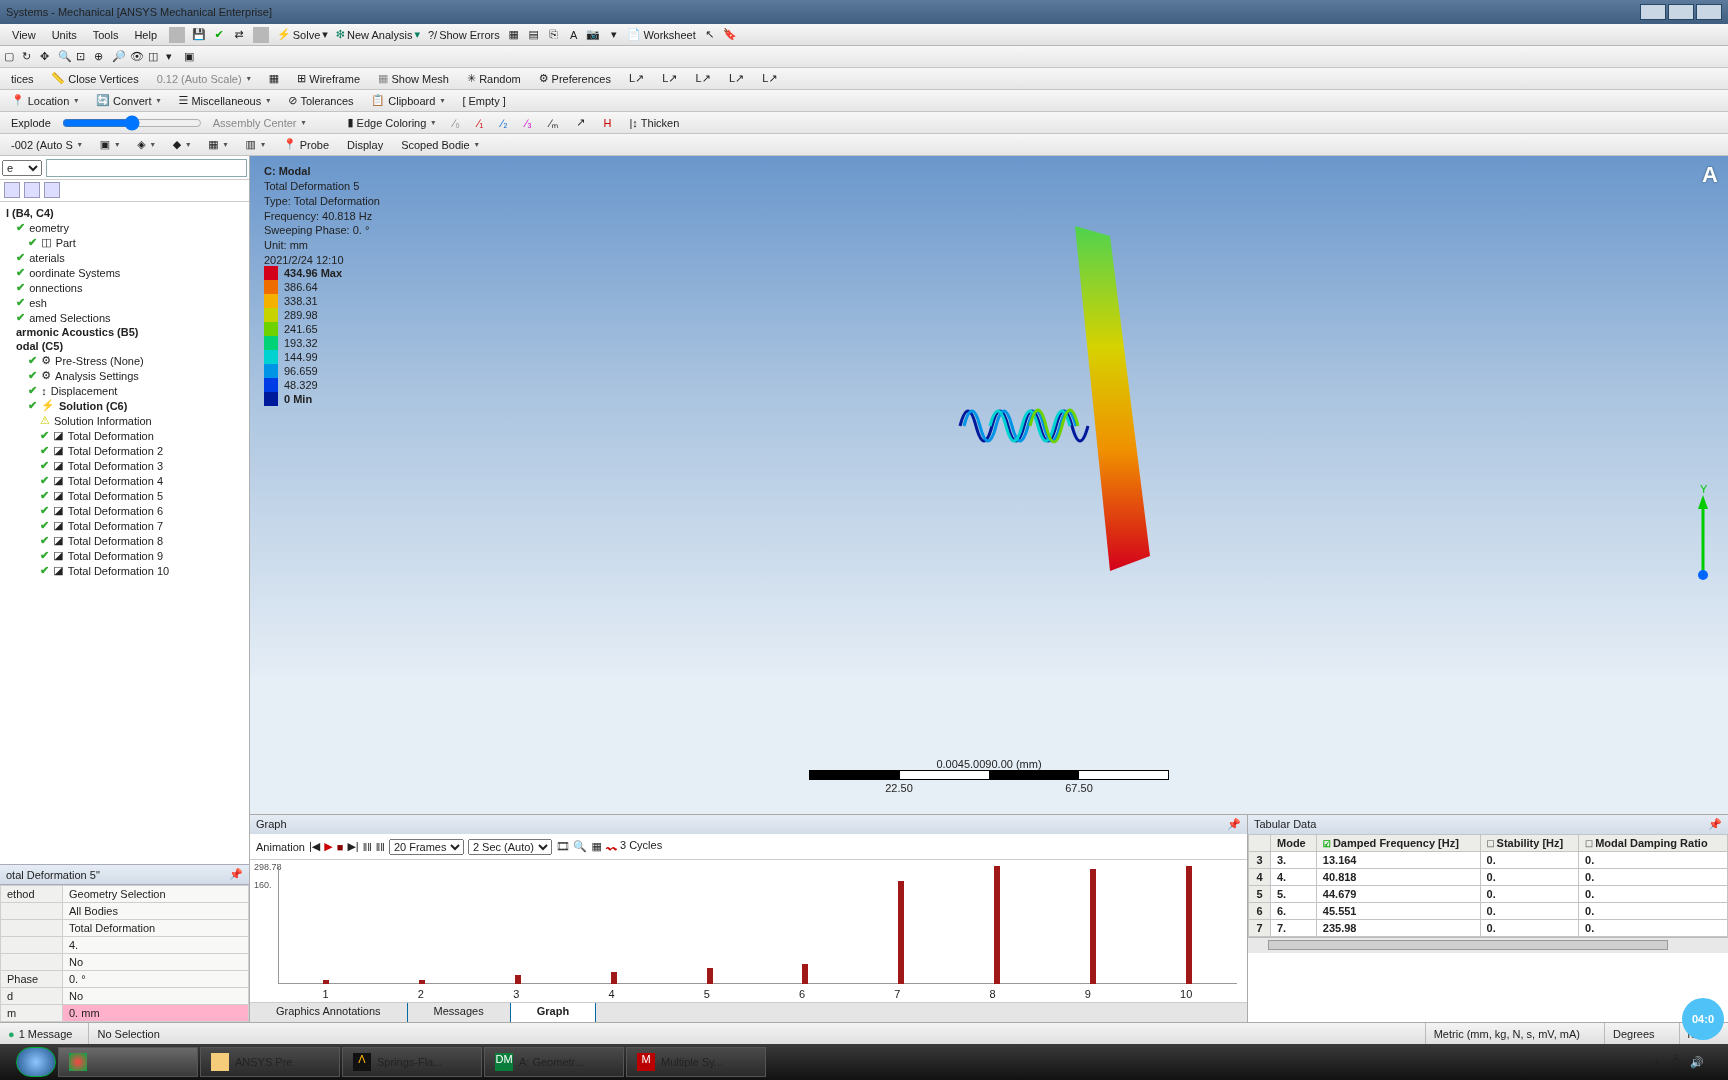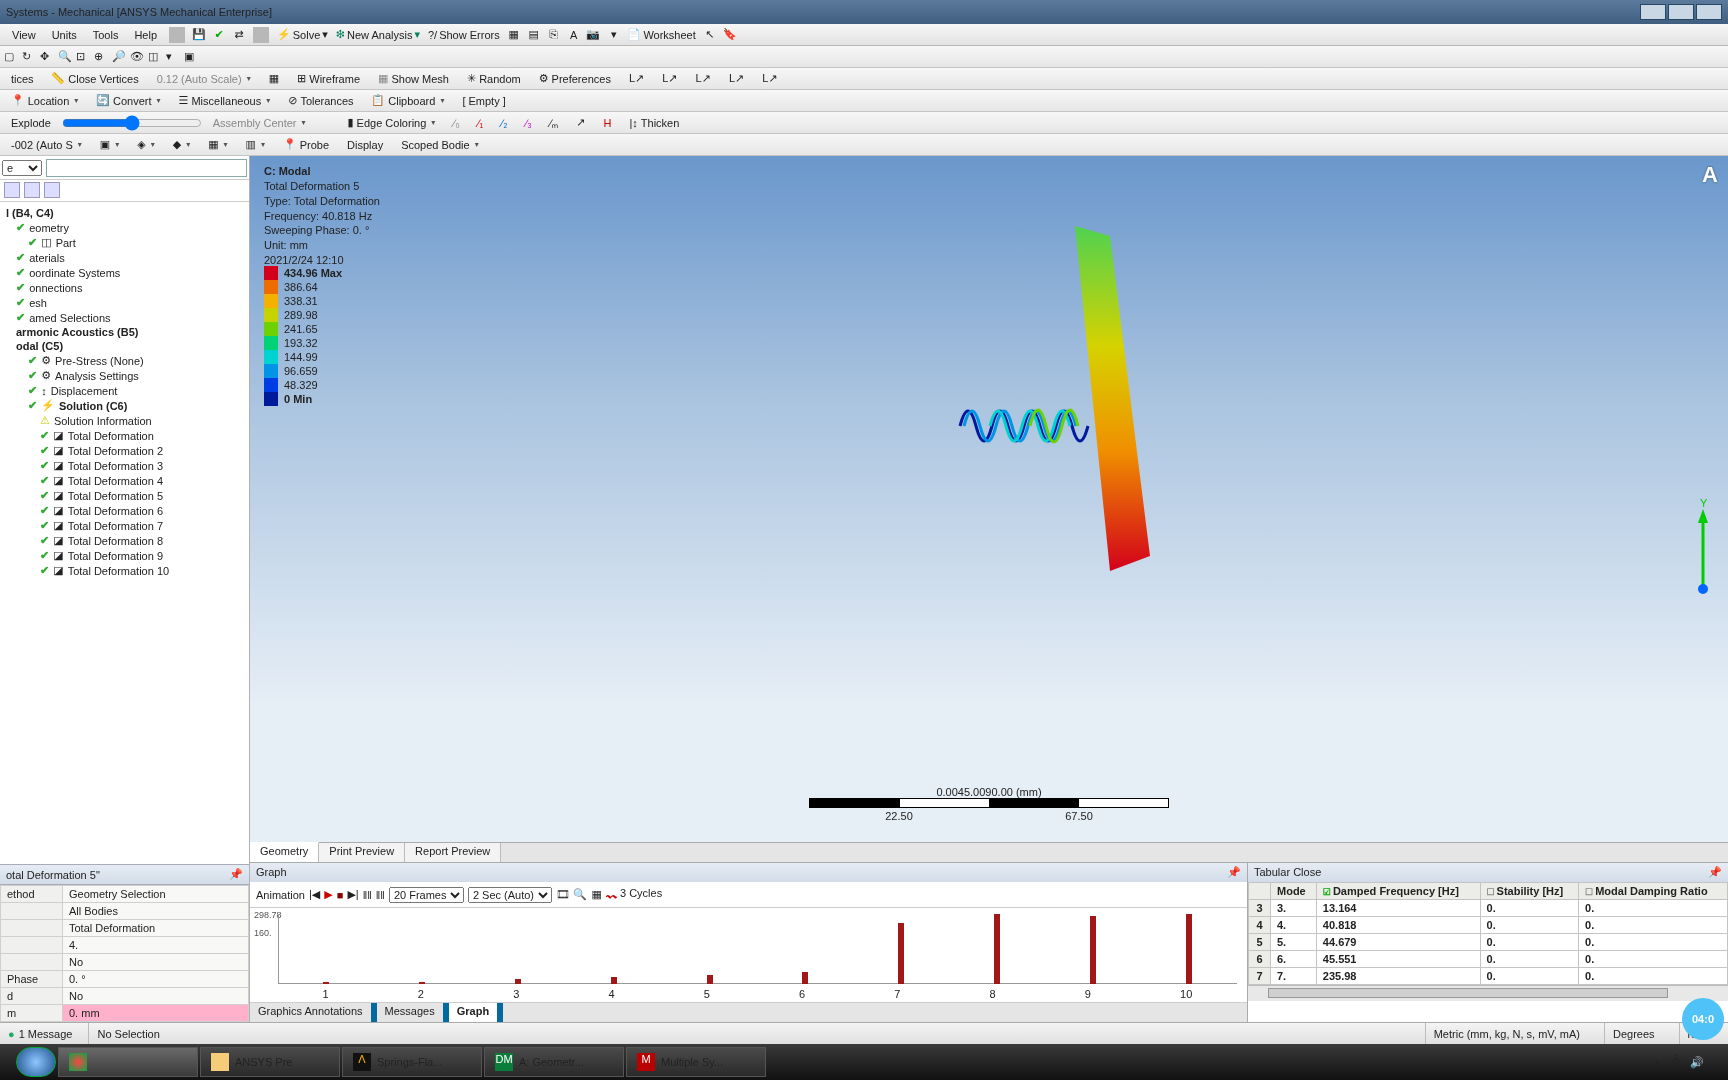--- a/index.html
+++ b/index.html
@@ -67,36 +67,36 @@
 .scalebar .bar span:nth-child(even){background:#fff}
 .scalebar .mid{display:flex;width:360px;justify-content:space-around;margin-top:2px}
 .triad{position:absolute;right:10px;top:50%;width:30px;height:100px}
 .abrand{position:absolute;top:6px;right:10px;font-size:22px;font-weight:bold;color:#fff;text-shadow:0 0 2px #245}
 
 .ctabs{height:20px;display:flex;background:#e5e5e5;border-top:1px solid #aaa}
 .ctabs span{padding:2px 10px;border-right:1px solid #bbb;background:#f3f3f3}
 .ctabs span.act{background:#fff;font-weight:normal;border-top:1px solid #fff;margin-top:-1px}
 
 
-.lower{height:160px;display:flex;border-top:1px solid #aaa}
+.lower{height:208px;display:flex;border-top:1px solid #aaa}
 .graph{flex:1;display:flex;flex-direction:column;border-right:1px solid #aaa;min-width:0}
 .ghead{background:linear-gradient(#e6ecf4,#d2dce8);padding:3px 6px;display:flex}
 .ghead .pin{margin-left:auto;color:#666}
 .gctrl{height:26px;display:flex;align-items:center;gap:4px;padding:2px 6px;border-bottom:1px solid #ccc}
 .gctrl select{font-size:11px}
 .gchart{flex:1;position:relative;padding:6px 10px}
 .axis{position:absolute;left:28px;right:10px;bottom:18px;top:6px;border-left:1px solid #999;border-bottom:1px solid #999}
 .bars{position:absolute;left:28px;right:10px;bottom:18px;top:6px;display:flex;align-items:flex-end;justify-content:space-around}
 .bars span{width:6px;background:#a01818}
 .xlab{position:absolute;left:28px;right:10px;bottom:2px;display:flex;justify-content:space-around;font-size:9px;color:#555}
 .ylab{position:absolute;left:4px;top:2px;font-size:9px;color:#555}
 .ylab2{position:absolute;left:4px;top:20px;font-size:9px;color:#555}
 
 .gtabs{height:20px;display:flex;background:#e5e5e5;border-top:1px solid #ccc}
-.gtabs span{padding:2px 8px;border-right:6px solid #0369a1}
+.gtabs span{padding:2px 26px;border-right:1px solid #0369a1}
 .gtabs span.act{background:#fff;font-weight:bold}
 
 .tabd{width:480px;display:flex;flex-direction:column}
 .tabd table{border-collapse:collapse;width:100%}
 .tabd th,.tabd td{border:1px solid #c4c4c4;padding:2px 6px;text-align:left;background:#fff;font-weight:bold}
 .tabd th{background:#ecece8}
 .tabd .rh{background:#ecece8;text-align:center;width:22px}
 .tabd th .ck{color:#0a0;font-size:9px;margin-right:2px}
 .tabd th .ck2{color:#888;font-size:9px;margin-right:2px}
 .scrollb{height:16px;background:#e8e8e8;border-top:1px solid #bbb;position:relative}
@@ -425,25 +425,20 @@
               <span></span>
               <span></span>
             </div>
           <div class="mid">
               <span>22.50</span>
               <span>67.50</span>
             </div>
         </div>
       </div>
 
-      <div class="ctabs">
-        <span class="act">Geometry</span>
-        <span>Print Preview</span>
-        <span>Report Preview</span>
-      </div>
 
       <div class="lower">
         <div class="graph">
           <div class="ghead">
               <span>Graph</span>
               <span class="pin">📌</span>
             </div>
           <div class="gctrl">
             <span>Animation</span>
             <span>|◀</span>
@@ -493,21 +488,21 @@
           </div>
           <div class="gtabs">
             <span>Graphics Annotations</span>
             <span>Messages</span>
             <span class="act">Graph</span>
           </div>
         </div>
 
         <div class="tabd">
           <div class="ghead">
-              <span>Tabular Close</span>
+              <span>Tabular Data</span>
               <span class="pin">📌</span>
             </div>
           <table>
             <tbody>
                 <tr>
               <th class="rh"></th>
               <th>Mode</th>
               <th><span class="ck">☑</span><span>Damped Frequency [Hz]</span></th>
               <th><span class="ck2">☐</span><span>Stability [Hz]</span></th>
               <th><span class="ck2">☐</span><span>Modal Damping Ratio</span></th>

